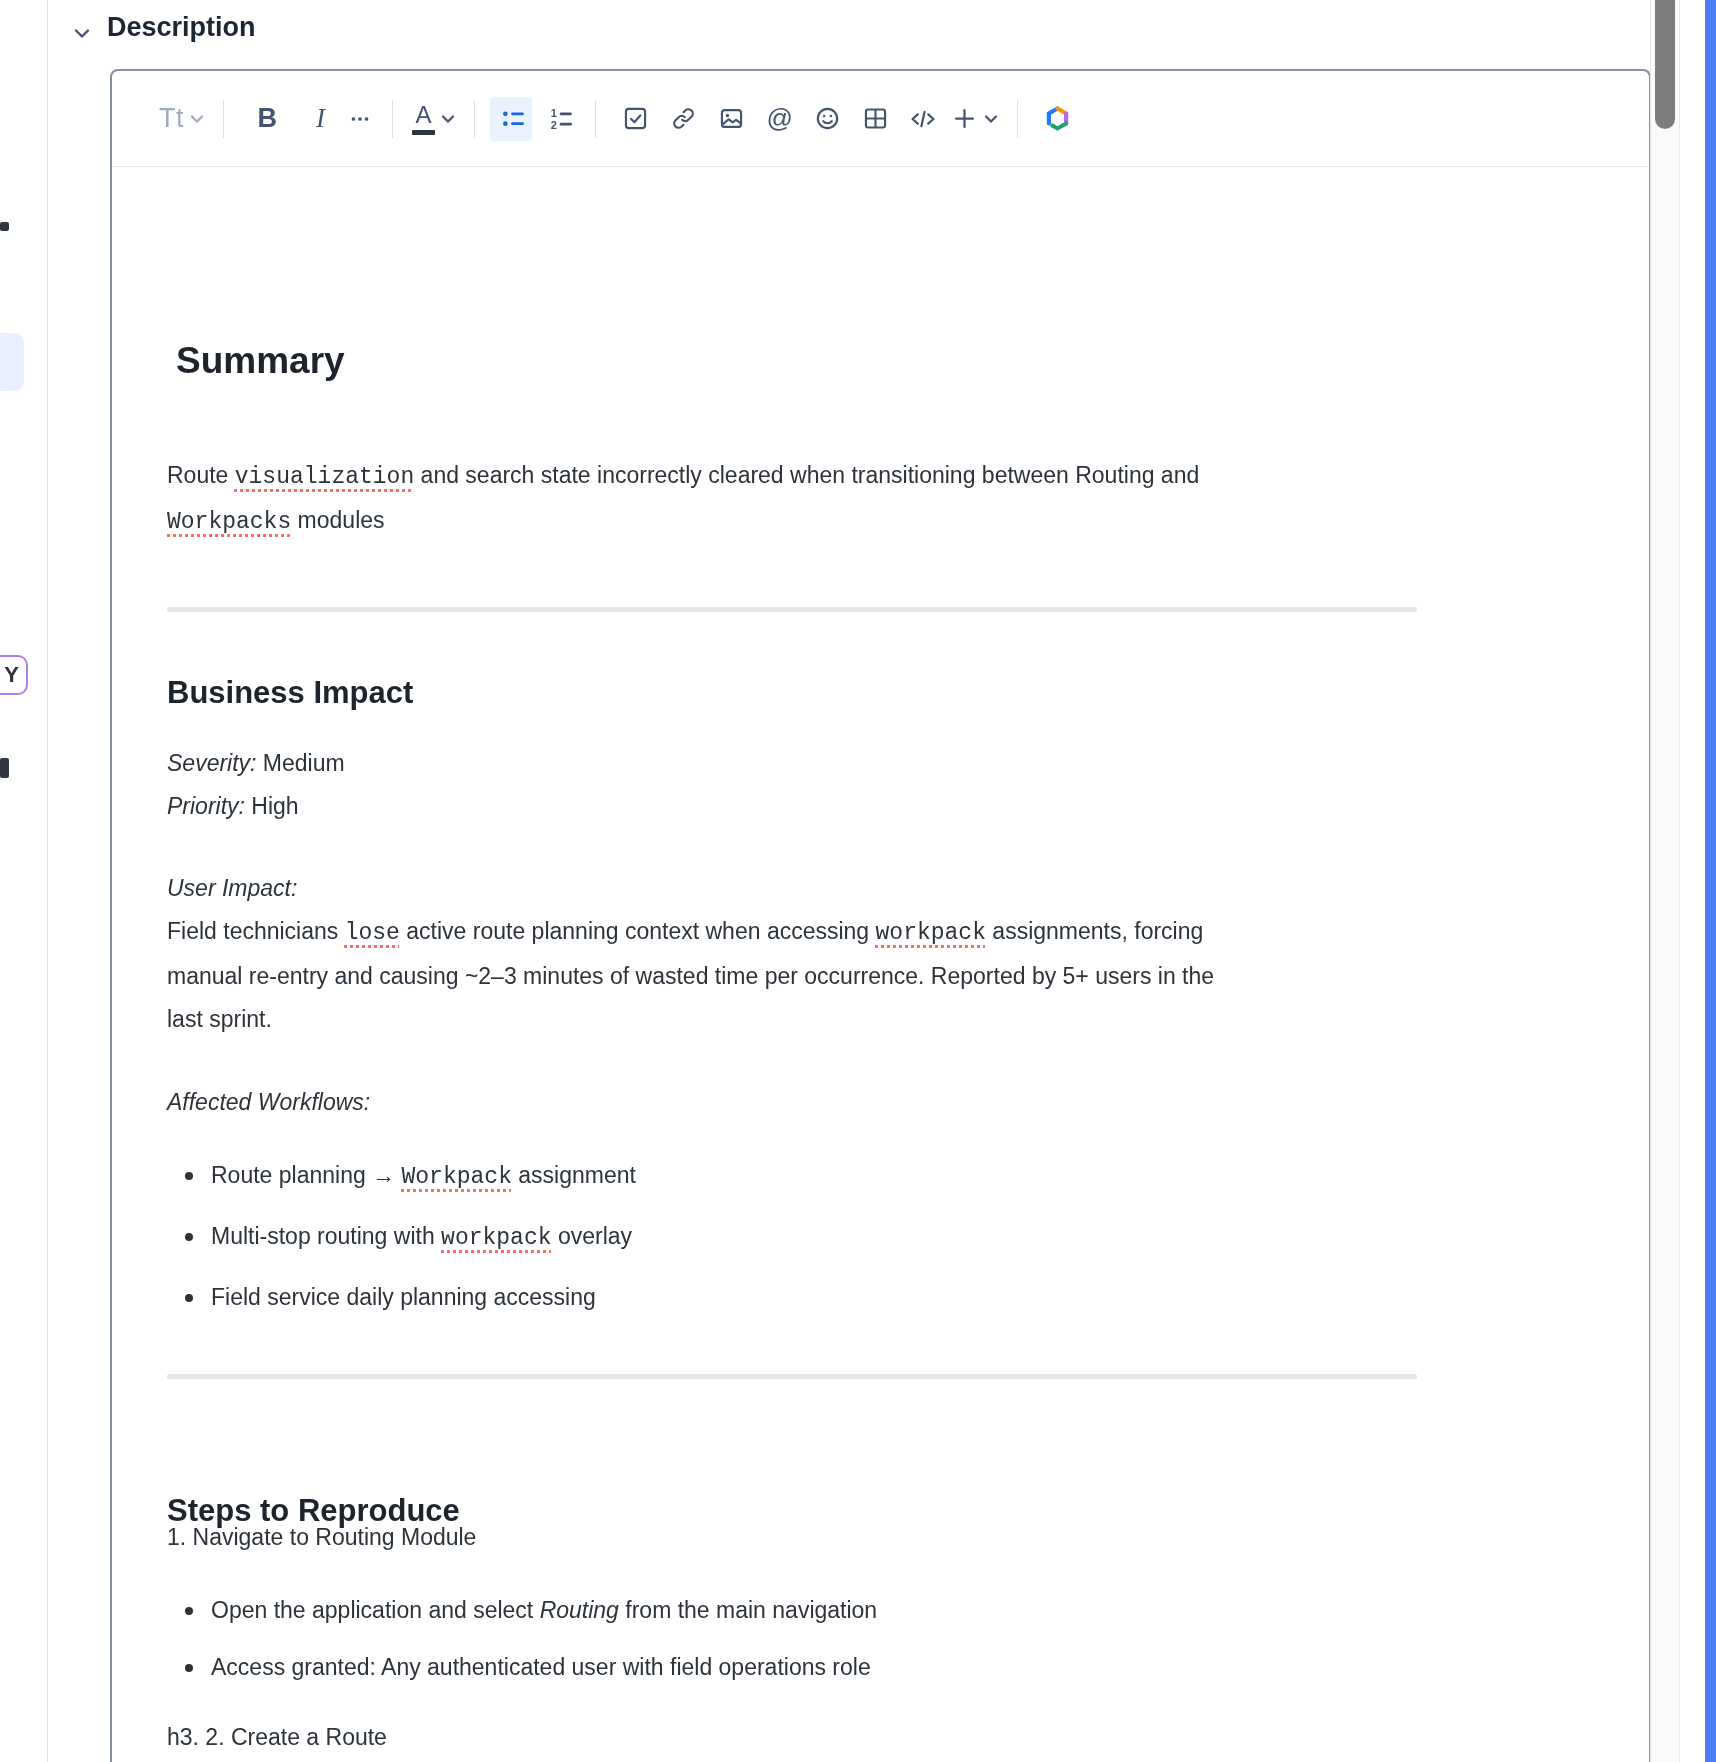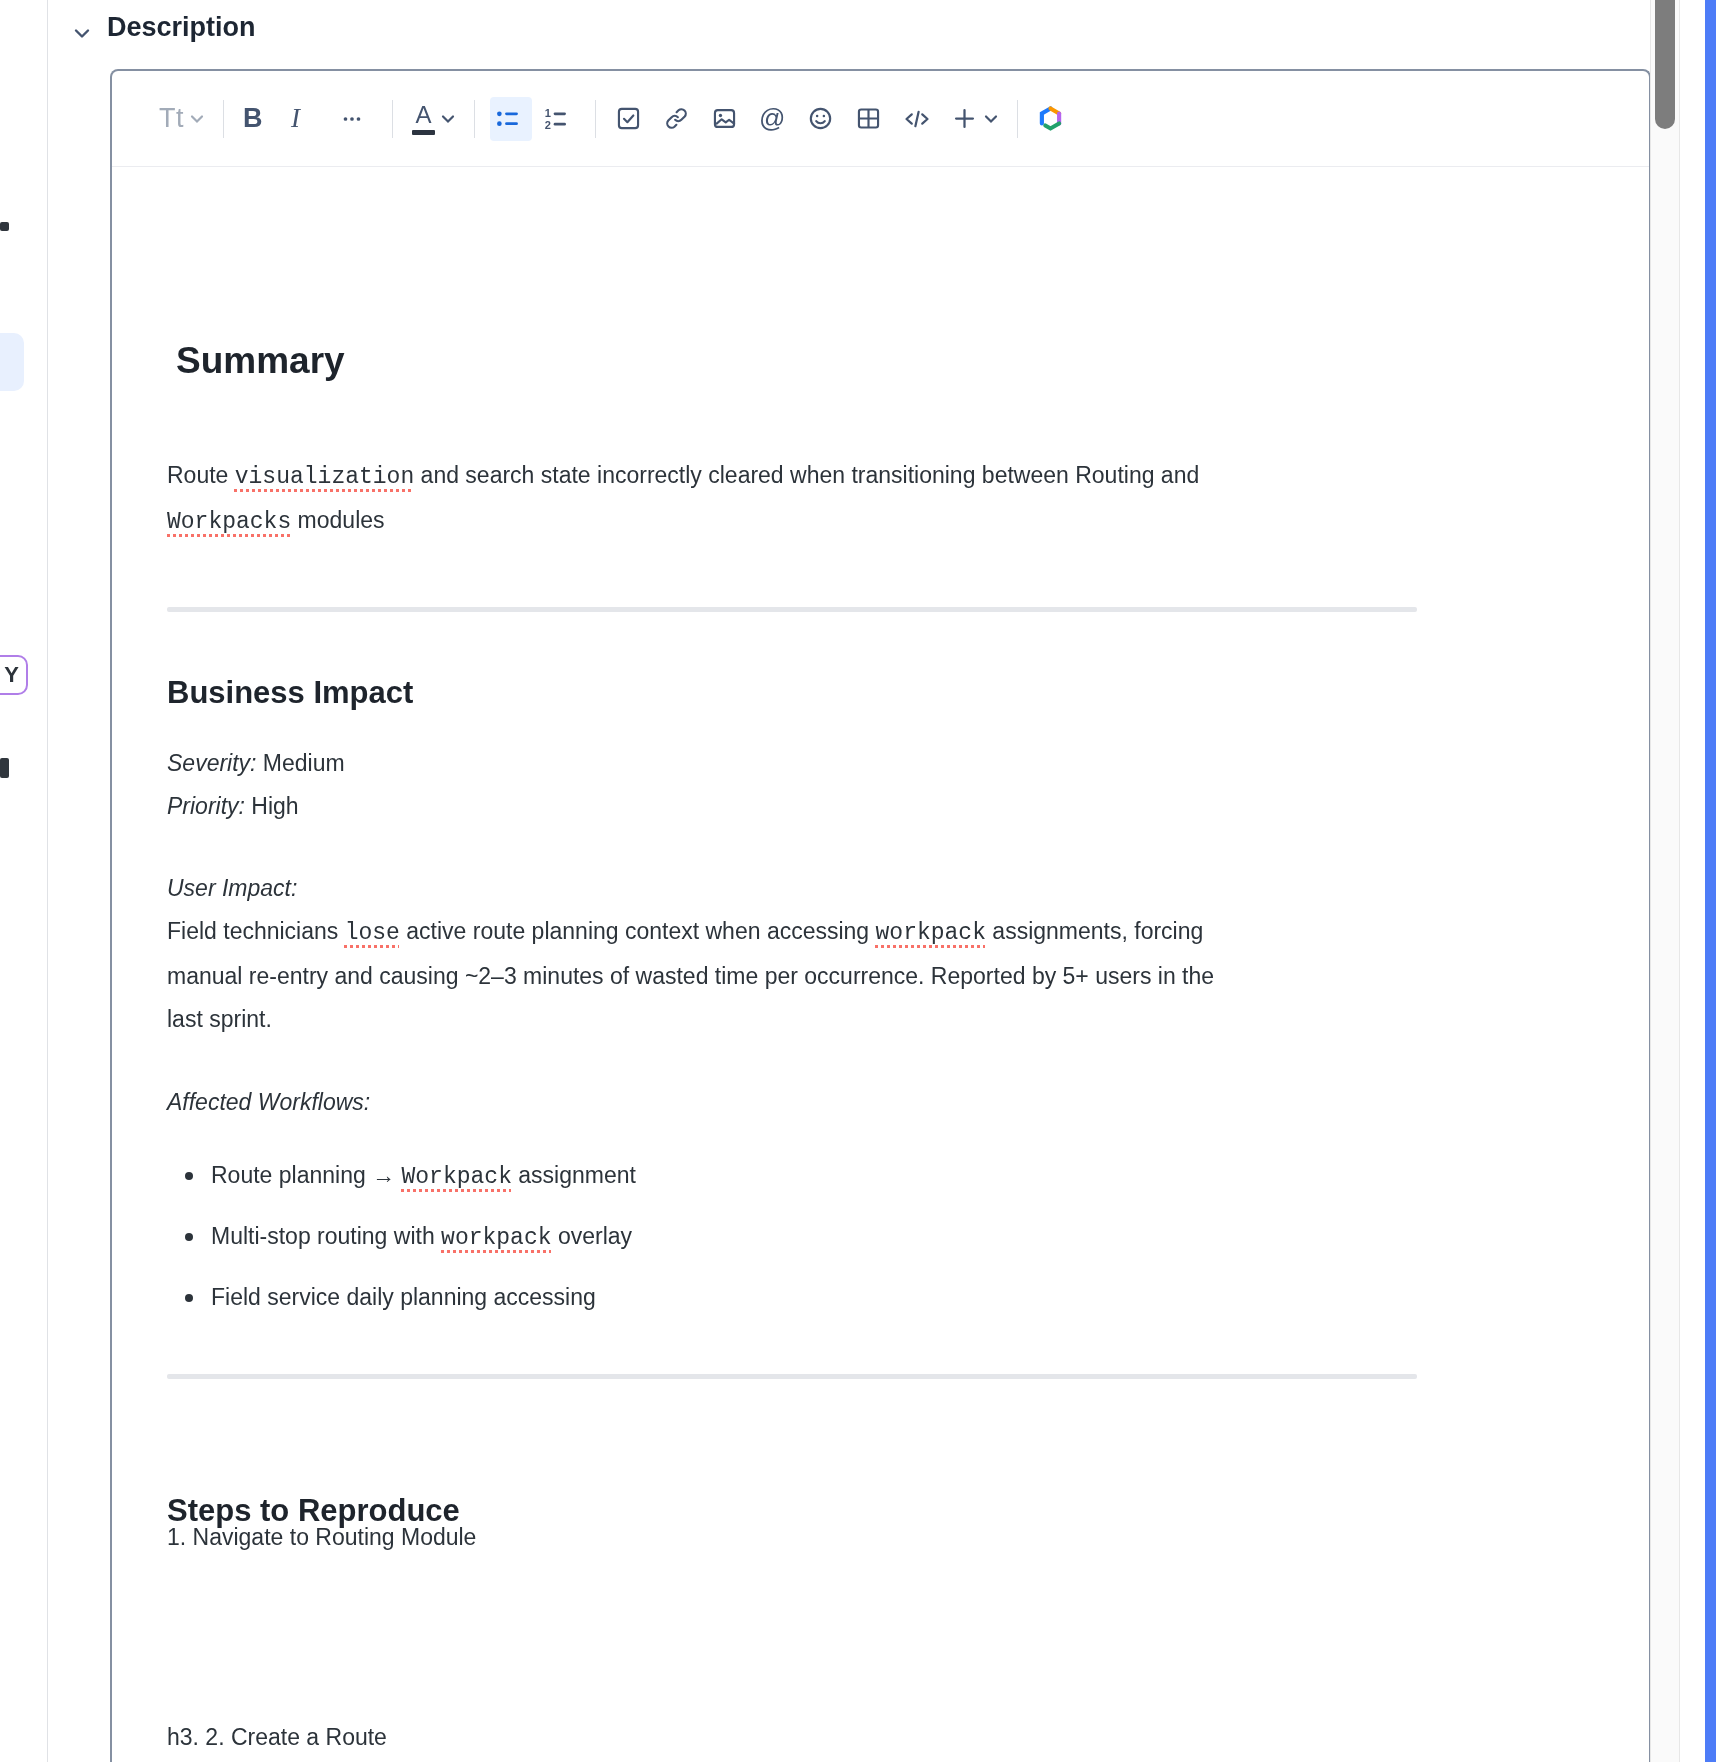--- a/index.html
+++ b/index.html
@@ -14,21 +14,21 @@
               font-weight:700;font-size:22px;color:#2c333a;background:#fff;}
   .rail-frag{position:absolute;left:0;top:758px;width:9px;height:20px;background:#30363d;border-radius:2px;}
   
   .desc-chevron{position:absolute;left:70px;top:21px;width:24px;height:24px;color:#44546f;cursor:pointer;}
   .desc-title{position:absolute;left:107px;top:10px;font-size:27px;line-height:34px;font-weight:700;color:#1d2633;}
   
   .editor{position:absolute;left:110px;top:69px;width:1541px;height:1760px;box-sizing:border-box;
           border:2px solid #8590a2;border-bottom:none;border-radius:8px 8px 0 0;background:#fff;}
   .toolbar{height:96px;border-bottom:1px solid #ebecf0;display:flex;align-items:center;
            padding:0 14px 0 40px;box-sizing:border-box;}
-  .tb{height:44px;min-width:42px;display:flex;align-items:center;justify-content:flex-start;
+  .tb{height:44px;min-width:42px;display:flex;align-items:center;justify-content:flex-end;
       border-radius:4px;color:#44546f;cursor:pointer;background:transparent;border:none;padding:0 4px;margin:0 3px;}
   .tb svg{display:block;}
   .tb-ttl{font-size:27px;color:#a2abb8;font-weight:400;letter-spacing:.5px;}
   .tb-bold{font-size:27px;font-weight:800;color:#44546f;}
   .tb-italic{font-size:27px;font-style:italic;font-family:"Liberation Serif",serif;color:#44546f;}
   .tb-active{background:#e9f2ff;}
   .chev{margin-left:6px;}
   .colorA{display:flex;flex-direction:column;align-items:center;line-height:1;}
   .colorA .a{font-size:24px;font-weight:500;color:#44546f;}
   .colorA .bar{width:23px;height:5px;background:#2c3440;margin-top:3px;border-radius:1px;}
@@ -206,20 +206,24 @@
         <li><span>Multi-stop routing with </span><span class="sq">workpack</span><span> overlay</span></li>
         <li><span>Field service daily planning accessing</span></li>
       </ul>
 
       <div class="hr" style="top:1206px;"></div>
 
       <h2 class="blk" style="top:1324px;">Steps to Reproduce</h2>
 
       <p class="blk" style="top:1348px;">1. Navigate to Routing Module</p>
 
+      <ul class="blk" style="top:1421px;">
+        <li style="margin-top:0;"><span>Open the application and select </span><em>Routing</em><span> from the main navigation</span></li>
+        <li style="margin-top:14px;"><span>Access granted: Any authenticated user with field operations role</span></li>
+      </ul>
 
       <p class="blk" style="top:1548px;">h3. 2. Create a Route</p>
 
     </div>
   </div>
 
   <div class="scroll-track">
     <div class="scroll-thumb"></div>
   </div>
 

